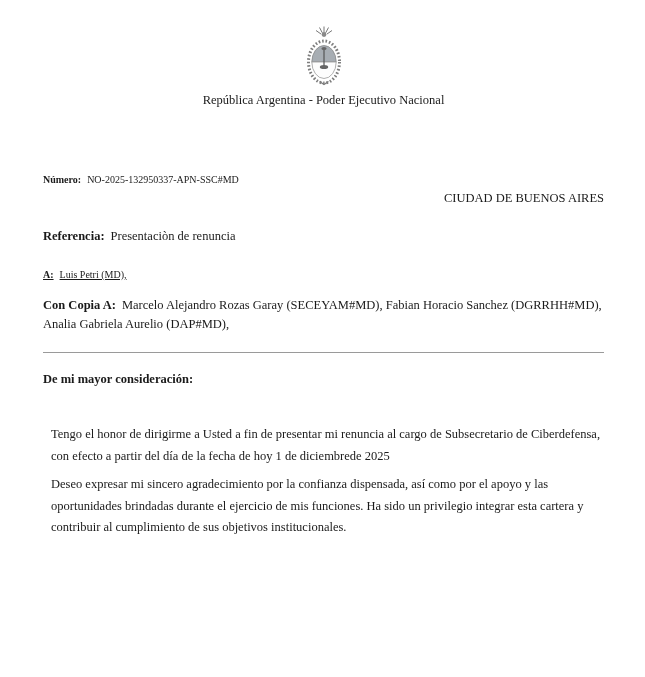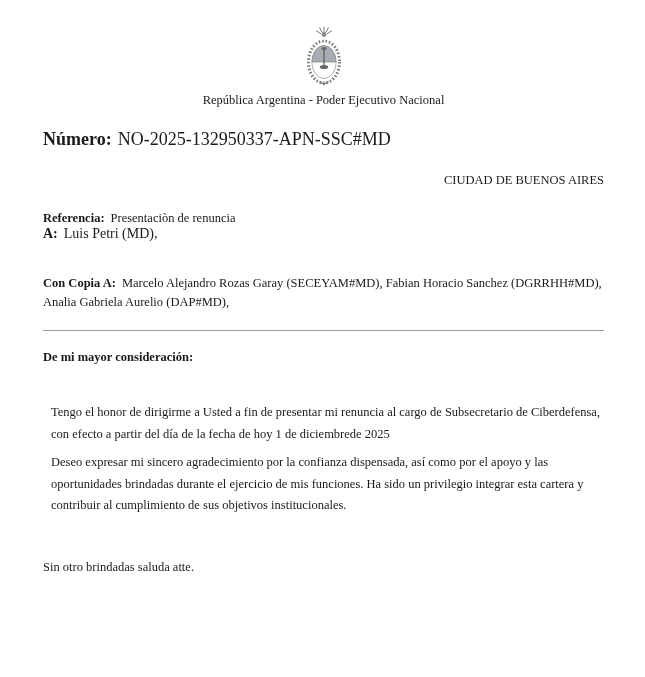--- a/index.html
+++ b/index.html
@@ -28,40 +28,42 @@
     line-height: 16px;
   }
   .header-line.caps { letter-spacing: 0.2px; }
   .doc-type {
     text-align: center;
     font-weight: bold;
     font-size: 12.5px;
     margin-top: 17px;
   }
   .numero-row {
-    margin-top: 21px;
-    font-size: 18px;
+    margin-top: 66px;
+    font-size: 10px;
     font-family: Liberation Serif, serif;
   }
   .label-bold { font-weight: bold; margin-right: 6px; }
   .place-date {
-    margin-top: 21px;
+    margin-top: 4px;
     text-align: right;
     font-size: 12.5px;
     line-height: 19px;
   }
   .referencia-row {
     margin-top: 21px;
     font-size: 12.5px;
   }
   .to-row {
-    font-size: 14px;
+    margin-top: 25px;
+    font-size: 10px;
+    text-decoration: underline;
   }
   .cc-row {
-    margin-top: 32px;
+    margin-top: 16px;
     font-size: 12.5px;
     line-height: 18.5px;
   }
   .divider {
     margin-top: 19px;
     border: none;
     border-top: 1px solid #9a9a9a;
     height: 0;
   }
   .salutation {

